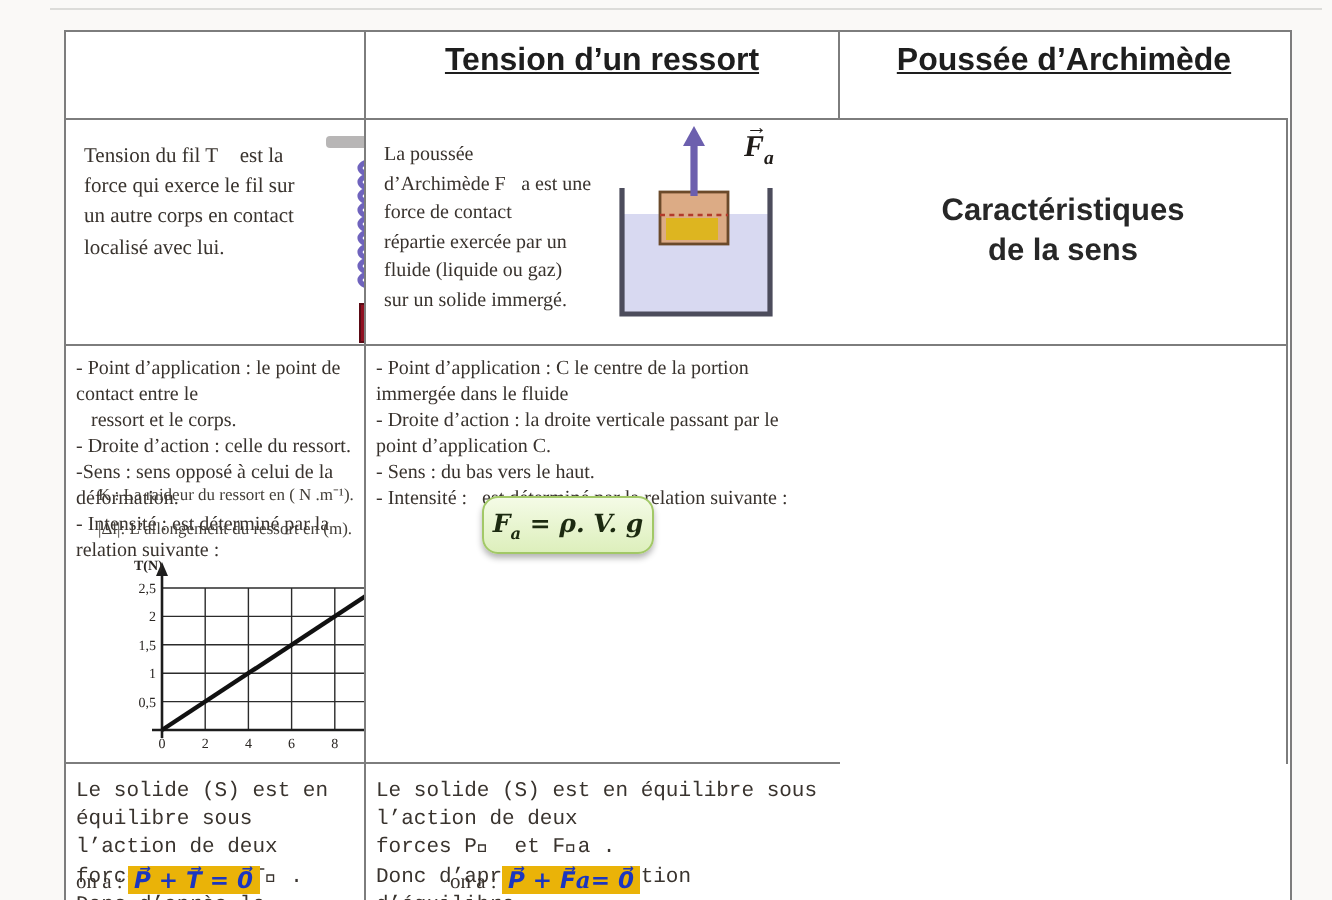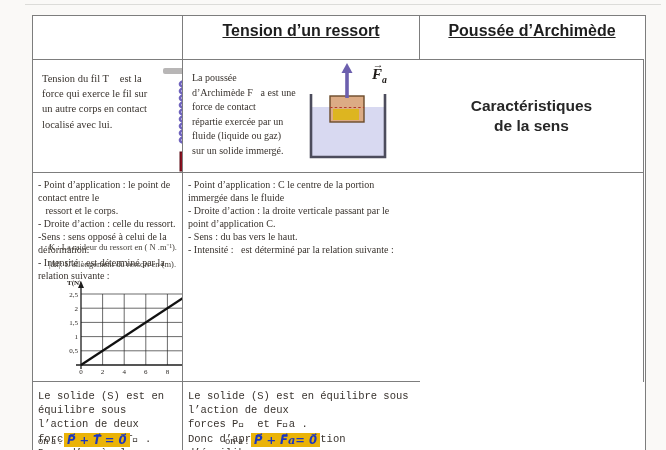--- a/index.html
+++ b/index.html
@@ -177,20 +177,23 @@
     </svg>
   </div>
 
   <div class="cell last-col">
     <div class="bodytext">- Point d’application : C le centre de la portion
 immergée dans le fluide
 - Droite d’action : la droite verticale passant par le
 point d’application C.
 - Sens : du bas vers le haut.
 - Intensité :   est déterminé par la relation suivante :</div>
+    <div class="formula-box" style="left:58px;top:75px;width:84px;height:27px;">
+      <span><span>F</span><sub style="font-size:0.65em;">a</sub><span> = ρ. V. g</span></span>
+    </div>
   </div>
 
   <div class="cell rowlabel last-row">
     <span></span>
   </div>
 
   <div class="cell last-row">
     <div class="bodytext vecmath" style="top:7px;font-size:10.5px;line-height:1.35;">Le solide (S) est en équilibre sous l’action de deux
 forces P⃗  et T⃗ .
 Donc d’après le condition d’équilibre,</div>

